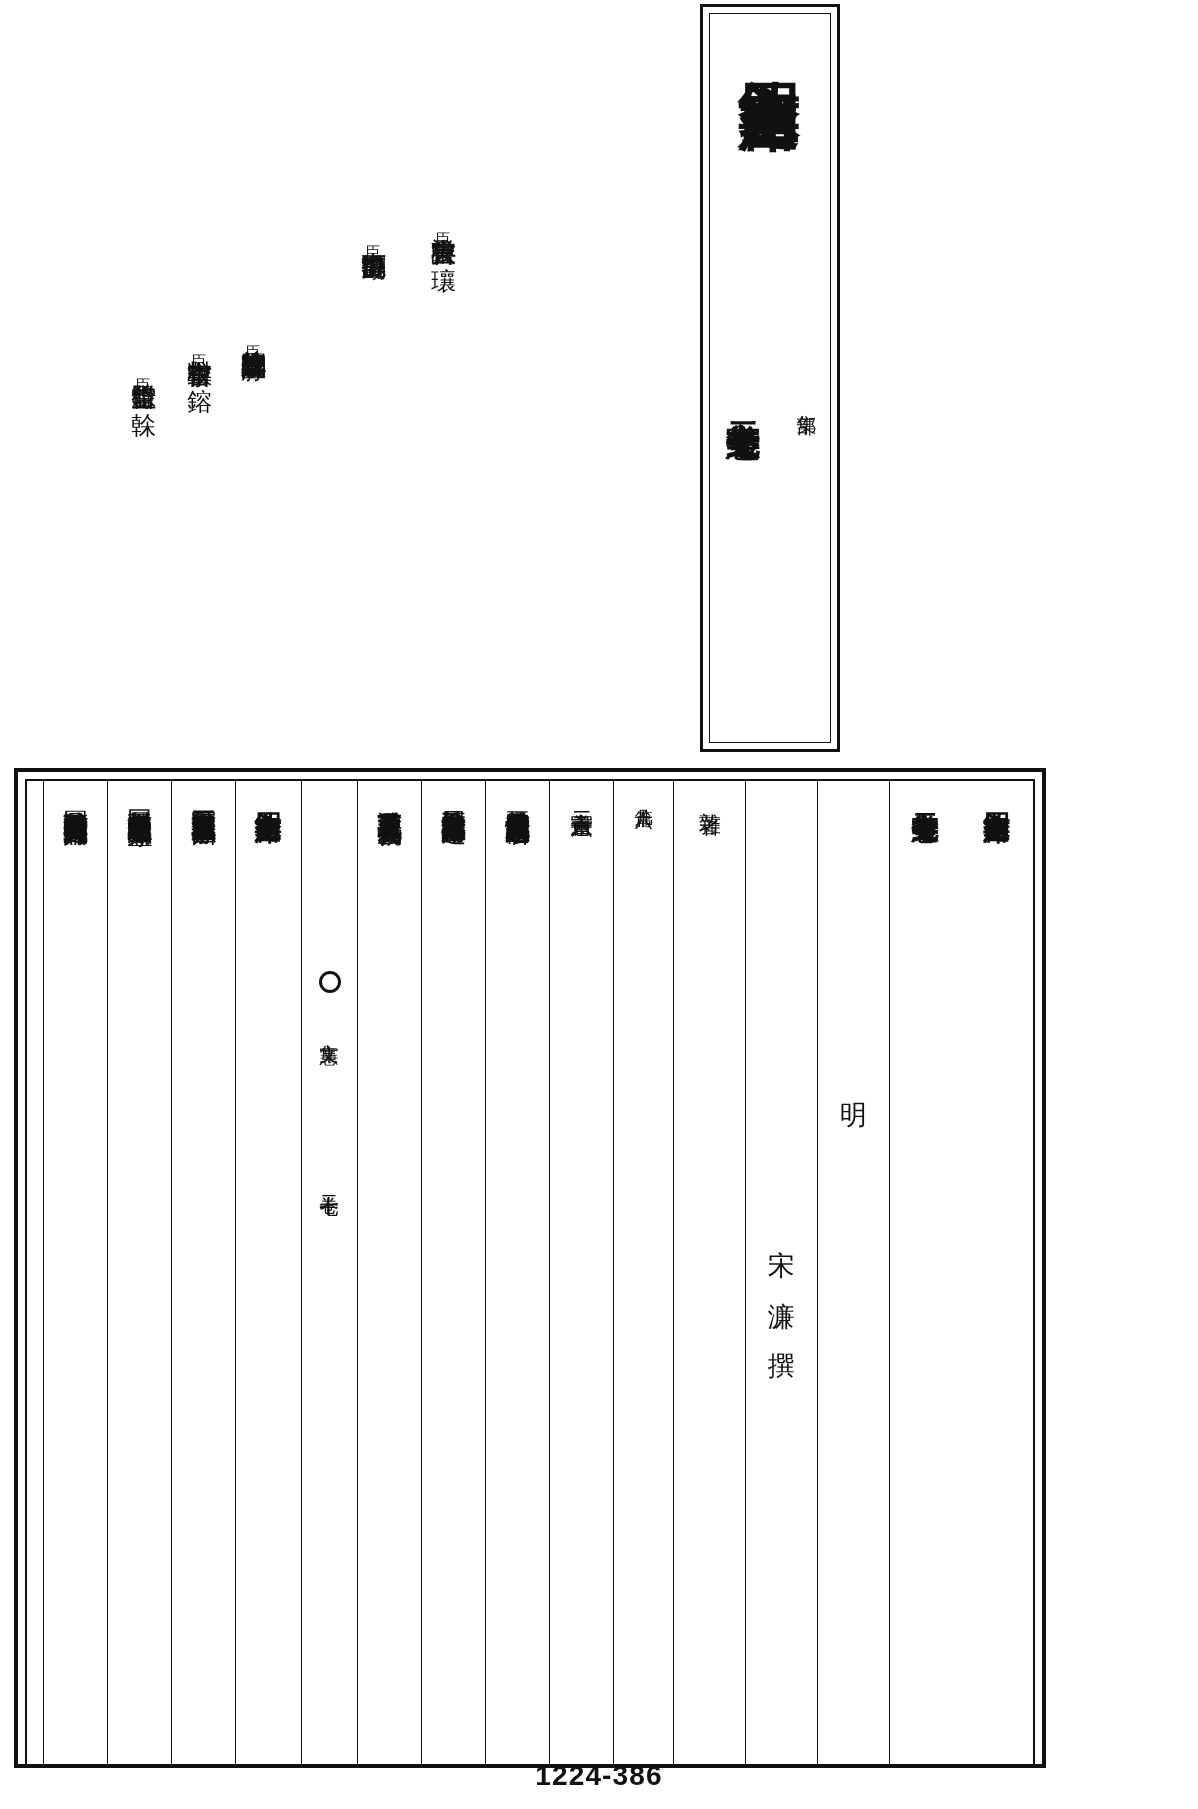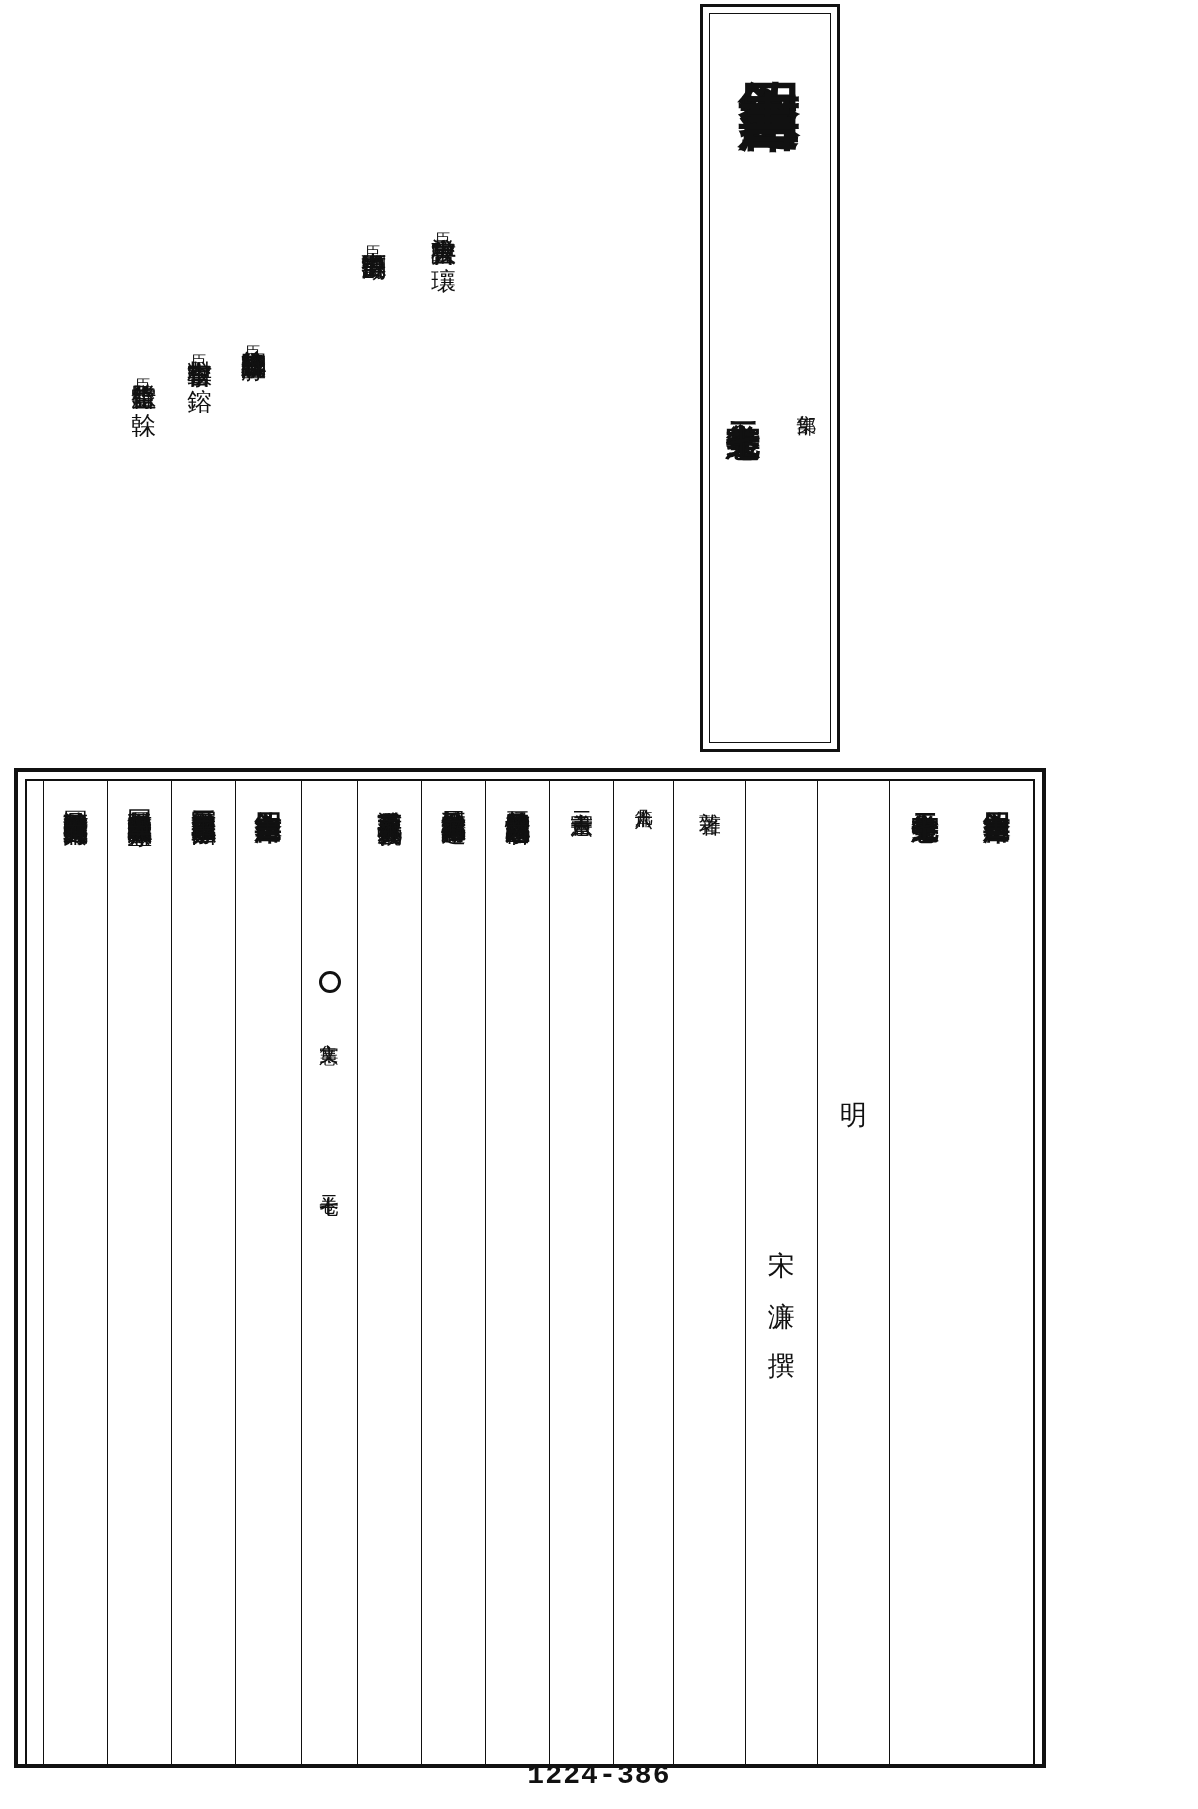--- a/index.html
+++ b/index.html
@@ -155,21 +155,21 @@
 
   
   #page-number {
     position: absolute;
     left: 0;
     top: 1760px;
     width: 1198px;
     text-align: center;
     font-size: 28px;
     letter-spacing: 0.04em;
-    font-family: Liberation Mono, monospace;
+    font-family: Liberation Sans, sans-serif;
     font-weight: bold;
     color: #111;
   }
 </style>
 </head>
 <body>
 
 <div id="top-section">
 
   <div id="title-slip">

